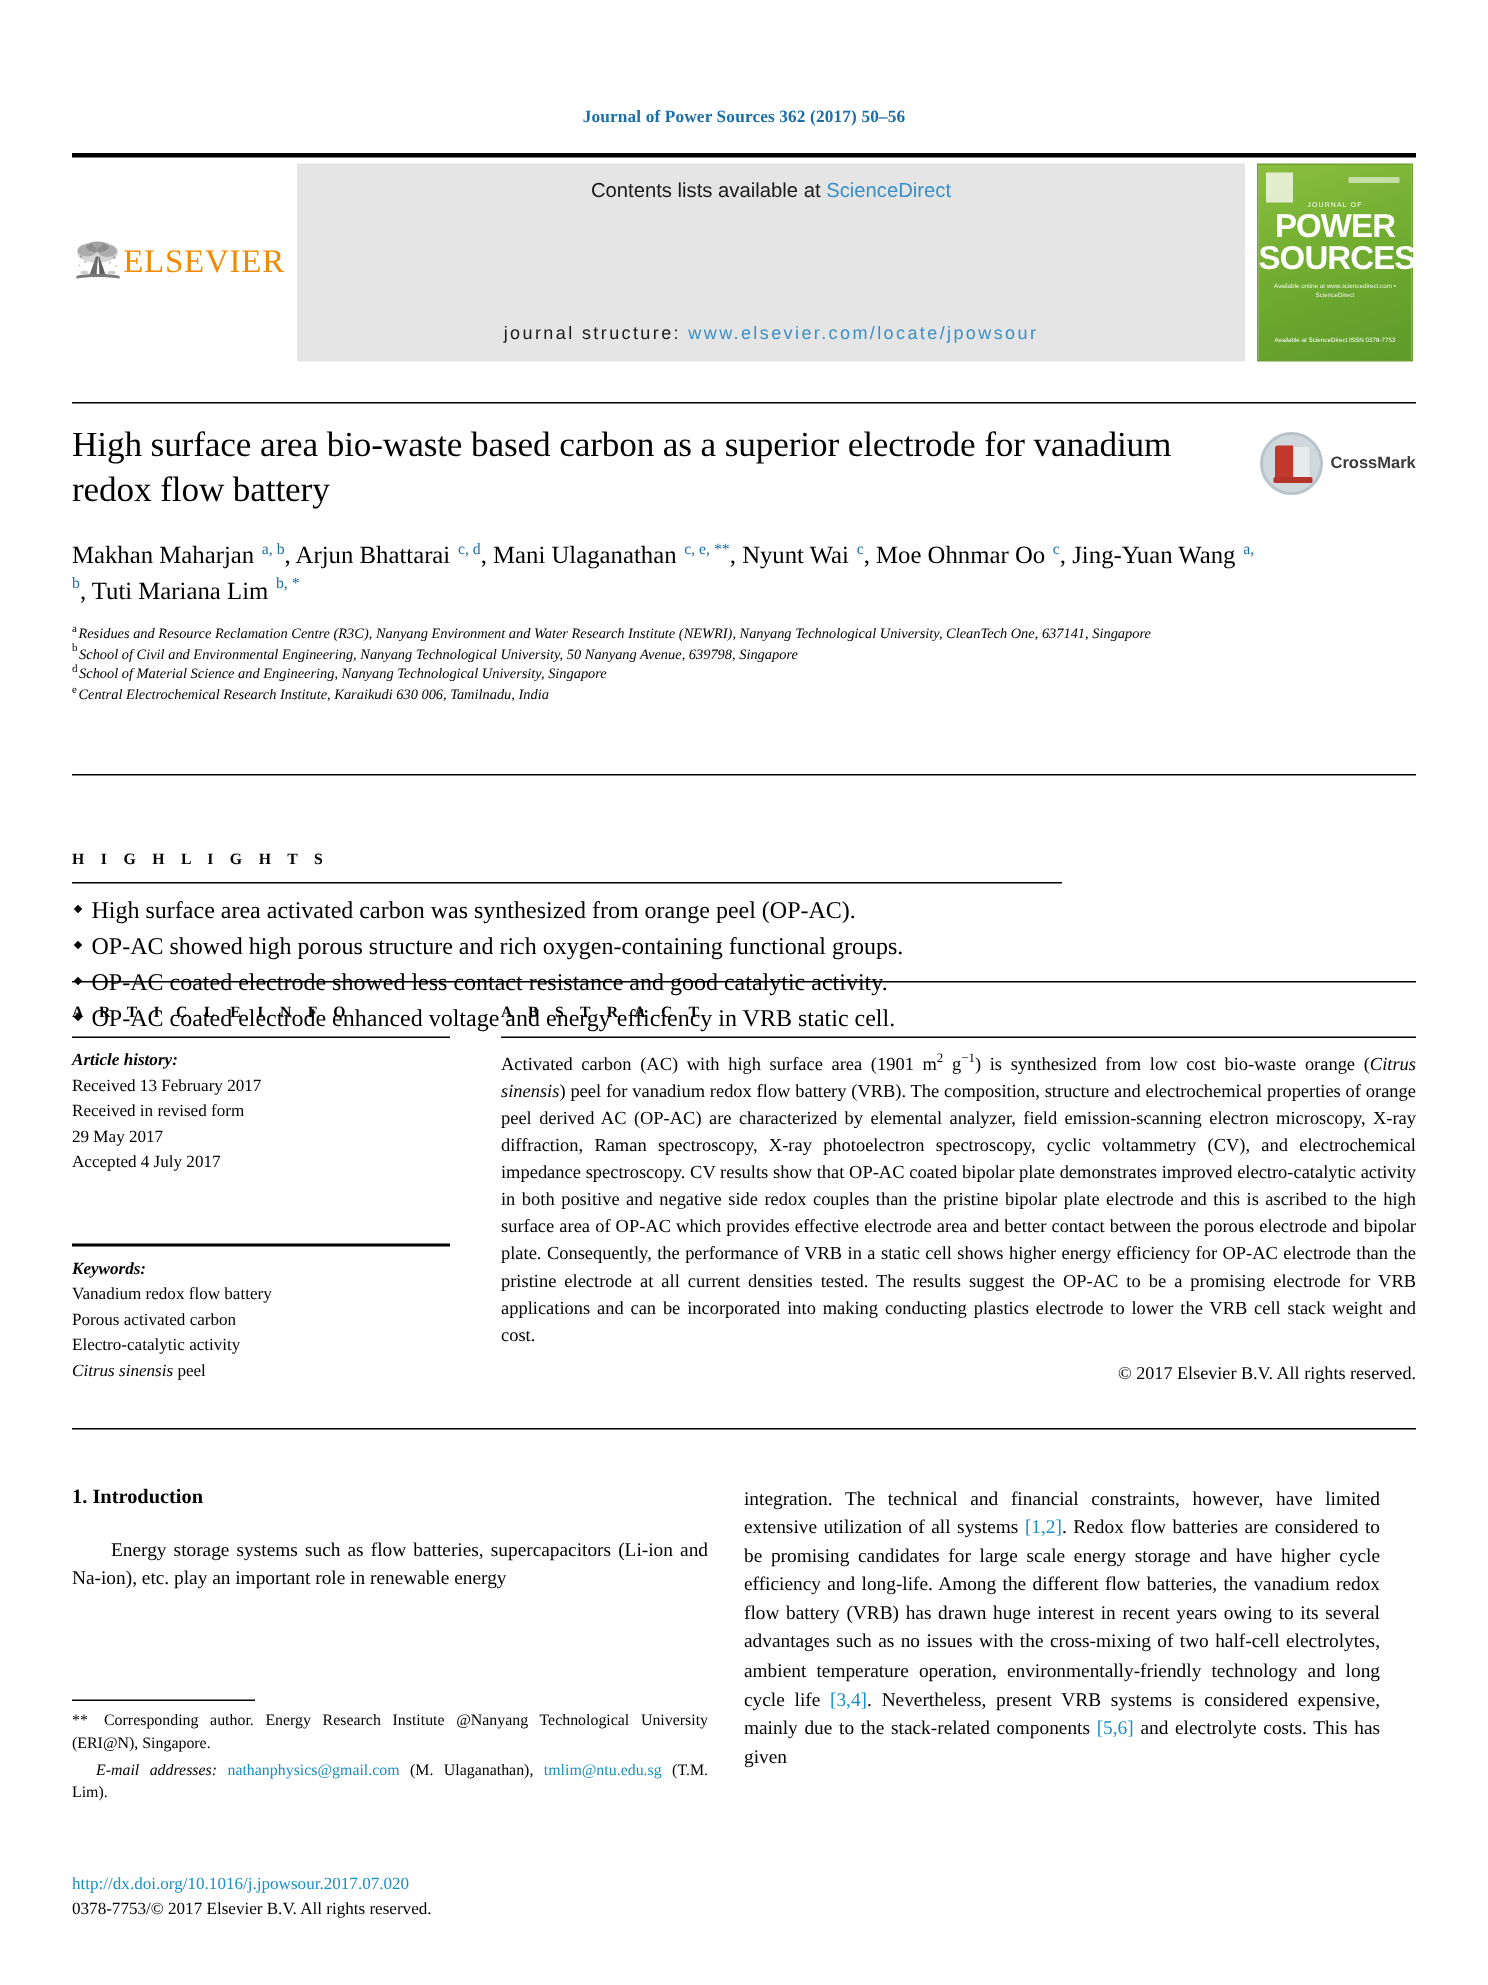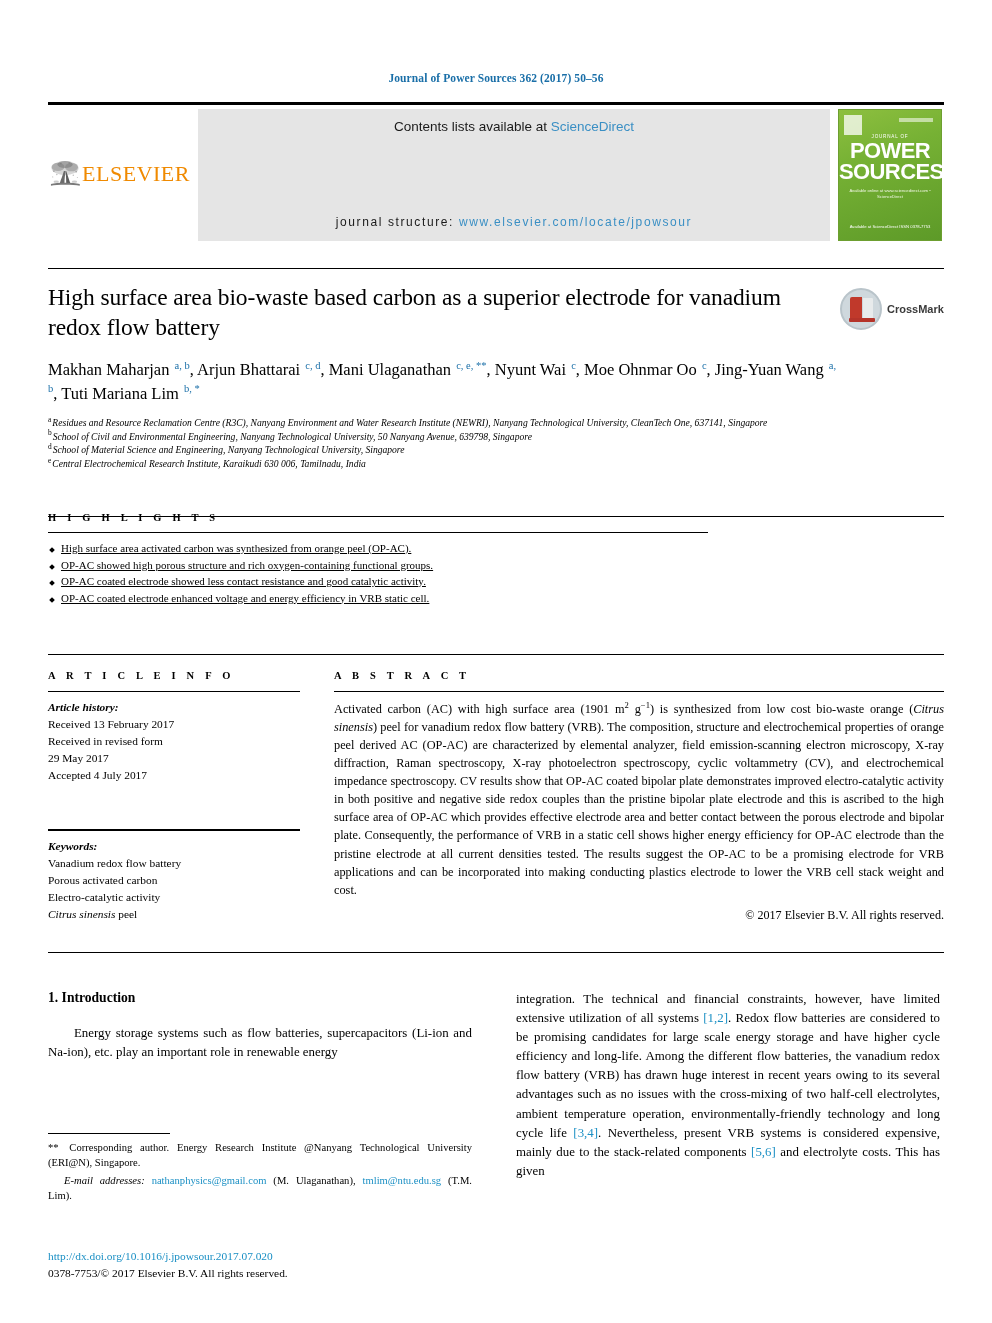--- a/index.html
+++ b/index.html
@@ -273,21 +273,21 @@
     position: absolute;
     left: 48px;
     width: 896px;
     border-top: 1px solid #000;
     height: 0;
   }
 
   
   .highlights {
     position: absolute;
-    top: 512px;
+    top: 568px;
     left: 48px;
     width: 896px;
   }
   .sec-caps {
     font-family: "Liberation Serif", serif;
     font-weight: bold;
     font-size: 10.5px;
     letter-spacing: 4.2px;
   }
   .hl-rule {
@@ -295,25 +295,24 @@
     margin-top: 9px;
     width: 660px;
   }
   .hl-list {
     margin: 7px 0 0 0;
     padding: 0;
     list-style: none;
   }
   .hl-list li {
     font-family: "Liberation Serif", serif;
-    font-size: 11px;
+    font-size: 16px;
     line-height: 1.5;
     padding-left: 13px;
     position: relative;
-    text-decoration: underline;
   }
   .hl-list li::before {
     content: "";
     position: absolute;
     left: 2px;
     top: 8px;
     width: 4px; height: 4px;
     background: #000;
     transform: rotate(45deg);
   }
@@ -381,21 +380,21 @@
     position: absolute;
     top: 990px;
     left: 48px;
     width: 896px;
     display: flex;
   }
   .bcol {
     width: 424px;
     flex: 0 0 424px;
   }
-  .bcol.right { margin-left: 44px; }
+  .bcol.right { margin-left: 24px; }
   h2.sec-head {
     margin: 0 0 18px 0;
     font-family: "Liberation Serif", serif;
     font-weight: bold;
     font-size: 13.6px;
   }
   .body-p {
     font-family: "Liberation Serif", serif;
     font-size: 12.9px;
     line-height: 1.48;

